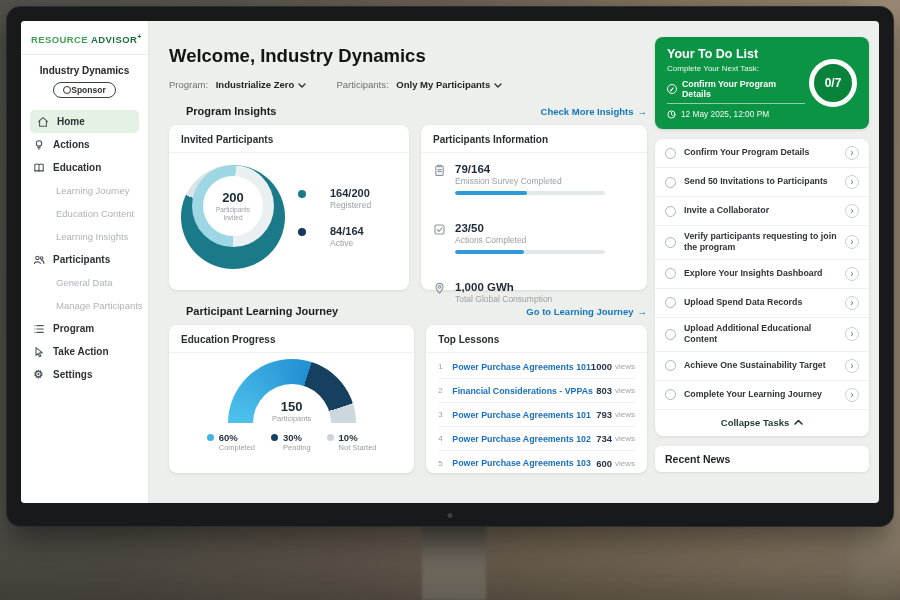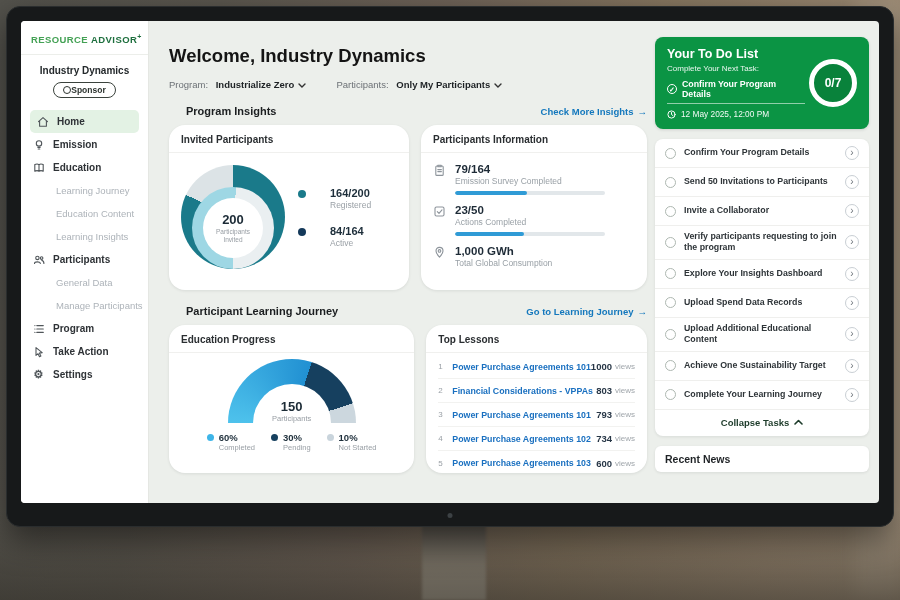--- a/index.html
+++ b/index.html
@@ -45,48 +45,48 @@
   .main { position:absolute; left:148px; top:8px; width:478px; }
   .welcome { font-size:18.5px; font-weight:800; color:#141414; margin:16px 0 12px; }
   .filters { display:flex; gap:30px; align-items:center; font-size:9.5px; }
   .f-label { color:#6c7176; margin-right:5px; }
   .f-value { font-weight:700; color:#1d2124; display:inline-flex; align-items:center; gap:4px; cursor:pointer; }
   .caret svg { stroke:#333; fill:none; stroke-width:1.4; stroke-linecap:round; }
   .section-row { display:flex; justify-content:space-between; align-items:center; margin-top:15px;padding-left:17px; }
   .section-title { font-size:11px; font-weight:800; color:#1b1e20; }
   .section-link { font-size:9.5px; font-weight:700; color:#1478bd; cursor:pointer; display:flex; align-items:center; gap:4px; }
   .cards-row { display:flex; gap:12px; margin-top:8px; }
-  .card { background:#fff; border-radius:16px; box-shadow:0 1px 3px rgba(40,50,45,.10); }
+  .card { background:#fff; border-radius:8px; box-shadow:0 1px 3px rgba(40,50,45,.10); }
   .card-title { font-size:10px; font-weight:700; color:#2a2e31; padding:9px 12px 7px; border-bottom:1px solid #f0f0ee; }
   .card-body { padding:10px 12px; }
 
   
   .card-invited { width:240px; height:165px; }
   .invited-body { display:flex; align-items:center; gap:13px; padding:12px 12px; }
   .donut { width:104px; height:104px; border-radius:50%; flex:0 0 auto;
     background:conic-gradient(#1a7a8a 0 var(--reg,295deg), #dce3e6 0);
-    display:flex; align-items:flex-end; justify-content:center; }
+    display:flex; align-items:flex-start; justify-content:center; }
   .donut-inner { width:82px; height:82px; border-radius:50%;
     background:conic-gradient(from 180deg, #9ed7e4 0 var(--act,184deg), #eaeff1 0);
     display:flex; align-items:center; justify-content:center; }
   .donut-hole { width:60px; height:60px; border-radius:50%; background:#fff;
     display:flex; flex-direction:column; align-items:center; justify-content:center; text-align:center; }
   .dh-value { font-size:13px; font-weight:800; color:#1c2b36; }
   .dh-label { font-size:6.5px; color:#979da3; width:48px; line-height:1.25; margin-top:1px; }
   .legend-col { display:flex; flex-direction:column; gap:15px; }
   .lg { display:flex; gap:24px; }
   .lg-dot { width:8px; height:8px; border-radius:50%; margin-top:3px; flex:0 0 auto; }
   .dot-registered { background:#1a7a8a; }
   .dot-active { background:#14395a; }
   .lg-value { font-size:11px; font-weight:800; color:#1d2e3a; }
   .lg-label { font-size:8.5px; color:#9aa0a6; margin-top:1px; }
 
   
   .card-pinfo { flex:1; height:165px; }
-  .stat { display:flex; gap:9px; margin-bottom:9px; }
+  .stat { display:flex; gap:9px; margin-bottom:27px; }
   .stat-icon svg { stroke:#8d949b; fill:none; stroke-width:1.1; stroke-linecap:round; stroke-linejoin:round; }
   .stat-value { font-size:11.5px; font-weight:800; color:#1e2b37; }
   .stat-label { font-size:8.5px; color:#99a0a6; margin-top:1px; }
   .stat-bar { width:150px; height:4px; background:#e2e7ea; border-radius:2px; margin-top:5px; overflow:hidden; }
   .stat-bar-fill { height:100%; background:#2f9bd6; border-radius:2px; width:0; }
 
   
   .card-edu { width:265px; height:148px; }
   .gauge { position:relative; width:128px; height:64px; overflow:hidden; margin:6px auto 0; }
   .gauge-disc { position:absolute; left:0; top:0; width:128px; height:128px; border-radius:50%;
@@ -172,21 +172,21 @@
             </span>
           <span class="nav-label">Home</span>
         </div>
         <div class="nav-item">
           <span class="nav-icon">
               <svg width="12" height="12" viewBox="0 0 12 12">
                 <circle cx="6" cy="4.4" r="2.7"></circle>
                 <path d="M4.9 8.4 h2.2 M5.2 10 h1.6"></path>
               </svg>
             </span>
-          <span class="nav-label">Emission</span>
+          <span class="nav-label">Actions</span>
         </div>
         <div class="nav-item">
           <span class="nav-icon">
               <svg width="12" height="12" viewBox="0 0 12 12">
                 <path d="M1.8 2.6 C3.3 1.9 4.9 1.9 6 2.7 C7.1 1.9 8.7 1.9 10.2 2.6 V9.2 C8.7 8.5 7.1 8.5 6 9.3 C4.9 8.5 3.3 8.5 1.8 9.2 Z M6 2.7 V9.3"></path>
               </svg>
             </span>
           <span class="nav-label">Education</span>
         </div>
         <div class="nav-item sub">

